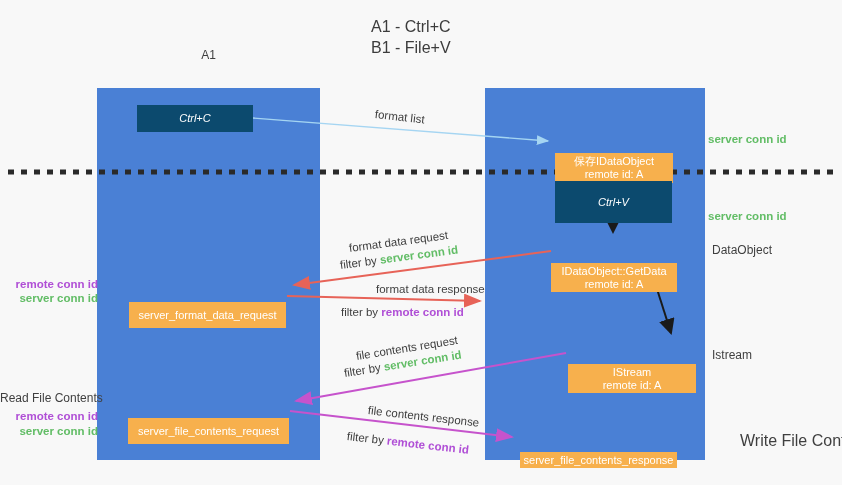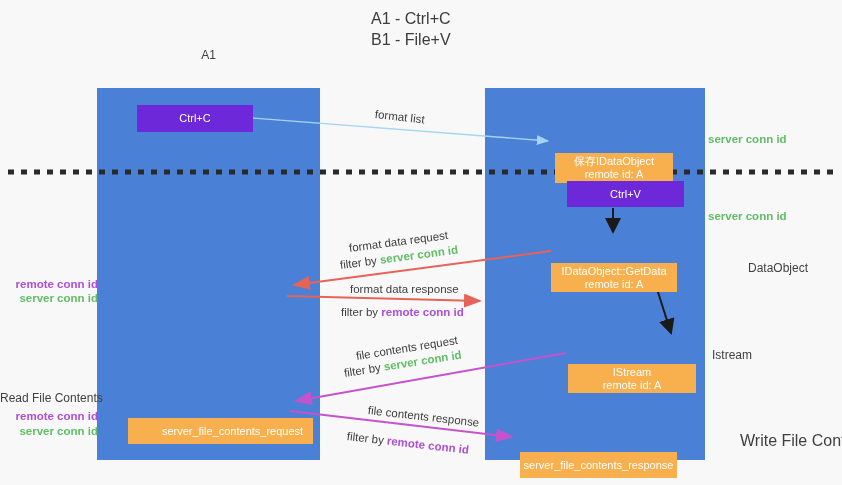--- a/index.html
+++ b/index.html
@@ -5,30 +5,30 @@
   html,body{margin:0;padding:0;}
   body{font-family:"Liberation Sans","DejaVu Sans",sans-serif;background:#f8f8f8;}
   #stage{position:relative;width:842px;height:485px;background:#f8f8f8;overflow:hidden;}
 
   .col{position:absolute;top:88px;height:372px;background:#4a80d5;z-index:1;}
   #colA{left:97px;width:223px;}
   #colB{left:485px;width:220px;}
 
   svg.overlay{position:absolute;left:0;top:0;z-index:2;}
 
-  .title{position:absolute;left:371px;top:8px;font-size:16px;line-height:21px;color:#3c3c3c;z-index:3;}
+  .title{position:absolute;left:371px;top:16px;font-size:16px;line-height:21px;color:#3c3c3c;z-index:3;}
 
   .col-header{position:absolute;top:48px;text-align:center;font-size:12px;line-height:14px;color:#3f3f3f;z-index:3;}
   #headerA{left:97px;width:223px;}
   #headerB{left:485px;width:220px;}
 
   .node{position:absolute;z-index:3;display:flex;flex-direction:column;align-items:center;justify-content:center;
         color:#ffffff;font-size:11px;line-height:13px;text-align:center;}
   .orange{background:#f7b04d;margin-top:25px;}
-  .green-btn{background:#6d28d9;}
+  .green-btn{background:#0c4a6e;font-style:italic;}
 
   .lbl{position:absolute;z-index:3;font-size:11.5px;color:#3f3f3f;white-space:nowrap;}
   .green-txt{color:#62bd66;font-weight:700;}
   .purple-txt{color:#b04fd6;font-weight:700;}
   .rt-left{transform:rotate(-7.5deg);transform-origin:left center;}
   .rt-left9{transform:rotate(-9deg);transform-origin:left center;}
   .rt-right{transform:rotate(6.5deg);transform-origin:left center;}
   .right-align{text-align:right;width:98px;left:0;}
 </style>
 </head>
@@ -83,73 +83,76 @@
 
   <div class="node green-btn" style="left:137px;top:105px;width:116px;height:27px;">
     <span>Ctrl+C</span>
   </div>
 
   <div class="node orange" style="left:555px;top:128px;width:118px;height:30px;">
     <span>保存IDataObject</span>
     <span>remote id: A</span>
   </div>
 
-  <div class="node green-btn" style="left:555px;top:181px;width:117px;height:26px;margin-left:12px;">
+  <div class="node green-btn" style="left:555px;top:181px;width:117px;height:42px;">
     <span>Ctrl+V</span>
   </div>
 
   <div class="node orange" style="left:551px;top:238px;width:126px;height:29px;">
     <span>IDataObject::GetData</span>
     <span>remote id: A</span>
   </div>
 
+  <div class="node orange" style="left:129px;top:277px;width:157px;height:26px;">
+    <span>server_format_data_request</span>
+  </div>
 
 
   <div class="node orange" style="left:568px;top:339px;width:128px;height:29px;">
     <span>IStream</span>
     <span>remote id: A</span>
   </div>
 
-  <div class="node orange" style="left:128px;top:393px;width:161px;height:26px;padding-left:24px;">
+  <div class="node orange" style="left:128px;top:393px;width:161px;height:26px;">
     <span>server_file_contents_request</span>
   </div>
 
-  <div class="node orange" style="left:520px;top:427px;width:157px;height:26px;">
+  <div class="node orange" style="left:520px;top:427px;width:157px;height:16px;">
     <span>server_file_contents_response</span>
   </div>
 
   <div class="lbl rt-right" style="left:375px;top:108px;">format list</div>
 
   <div class="lbl rt-left" style="left:349px;top:242px;">format data request</div>
   <div class="lbl rt-left" style="left:340px;top:259px;">
     <span>filter by</span>
     <span class="green-txt">server conn id</span>
   </div>
 
-  <div class="lbl" style="left:350px;top:283px;">format data response</div>
+  <div class="lbl" style="left:376px;top:283px;">format data response</div>
   <div class="lbl" style="left:341px;top:306px;">
     <span>filter by</span>
     <span class="purple-txt">remote conn id</span>
   </div>
 
   <div class="lbl rt-left9" style="left:356px;top:350px;">file contents request</div>
   <div class="lbl rt-left9" style="left:344px;top:367px;">
     <span>filter by</span>
     <span class="green-txt">server conn id</span>
   </div>
 
   <div class="lbl rt-right" style="left:368px;top:404px;">file contents response</div>
   <div class="lbl rt-right" style="left:347px;top:430px;">
     <span>filter by</span>
     <span class="purple-txt">remote conn id</span>
   </div>
 
   <div class="lbl green-txt" style="left:708px;top:133px;">server conn id</div>
   <div class="lbl green-txt" style="left:708px;top:210px;">server conn id</div>
-  <div class="lbl" style="left:712px;top:261px;font-size:12px;margin-left:36px;">DataObject</div>
+  <div class="lbl" style="left:712px;top:243px;font-size:12px;">DataObject</div>
   <div class="lbl" style="left:712px;top:348px;font-size:12px;">Istream</div>
   <div class="lbl" style="left:740px;top:432px;font-size:16px;">Write File Contents</div>
 
   <div class="lbl purple-txt right-align" style="top:278px;">remote conn id</div>
   <div class="lbl green-txt right-align" style="top:292px;">server conn id</div>
 
   <div class="lbl right-align" style="top:391px;font-size:12px;">Read File Contents</div>
   <div class="lbl purple-txt right-align" style="top:410px;">remote conn id</div>
   <div class="lbl green-txt right-align" style="top:425px;">server conn id</div>
 

